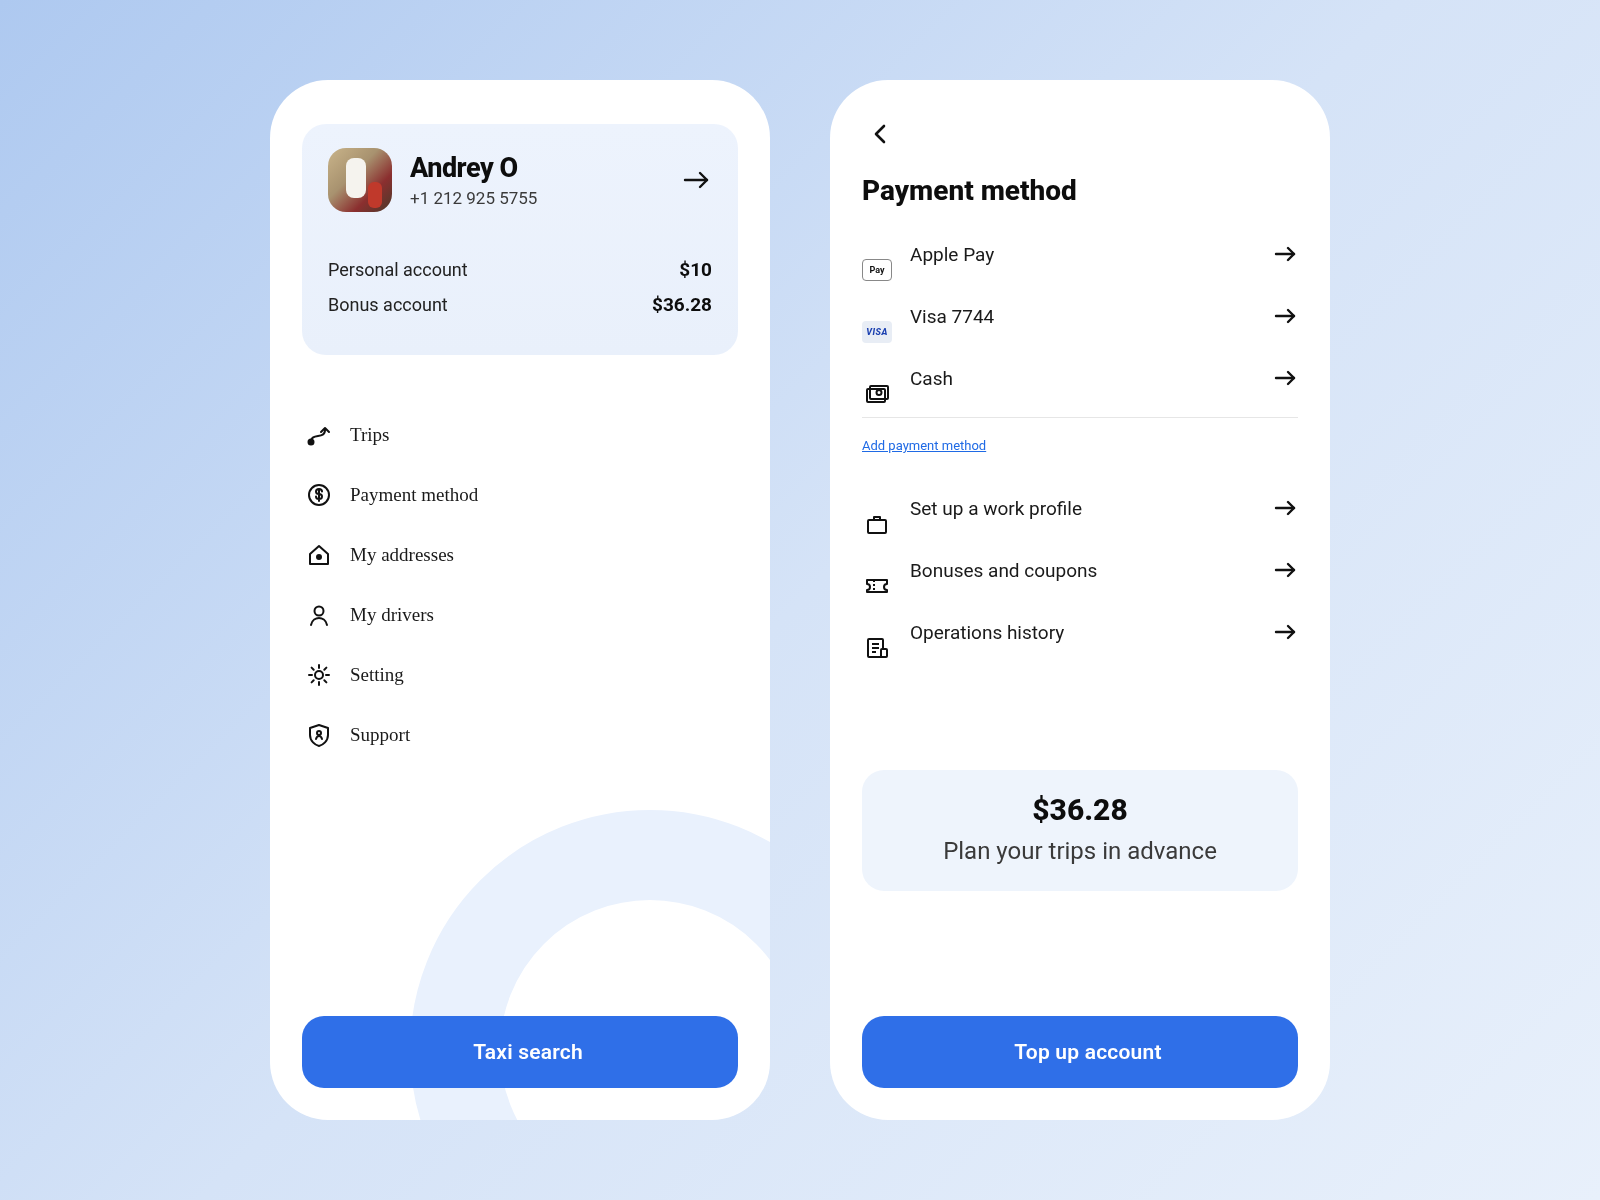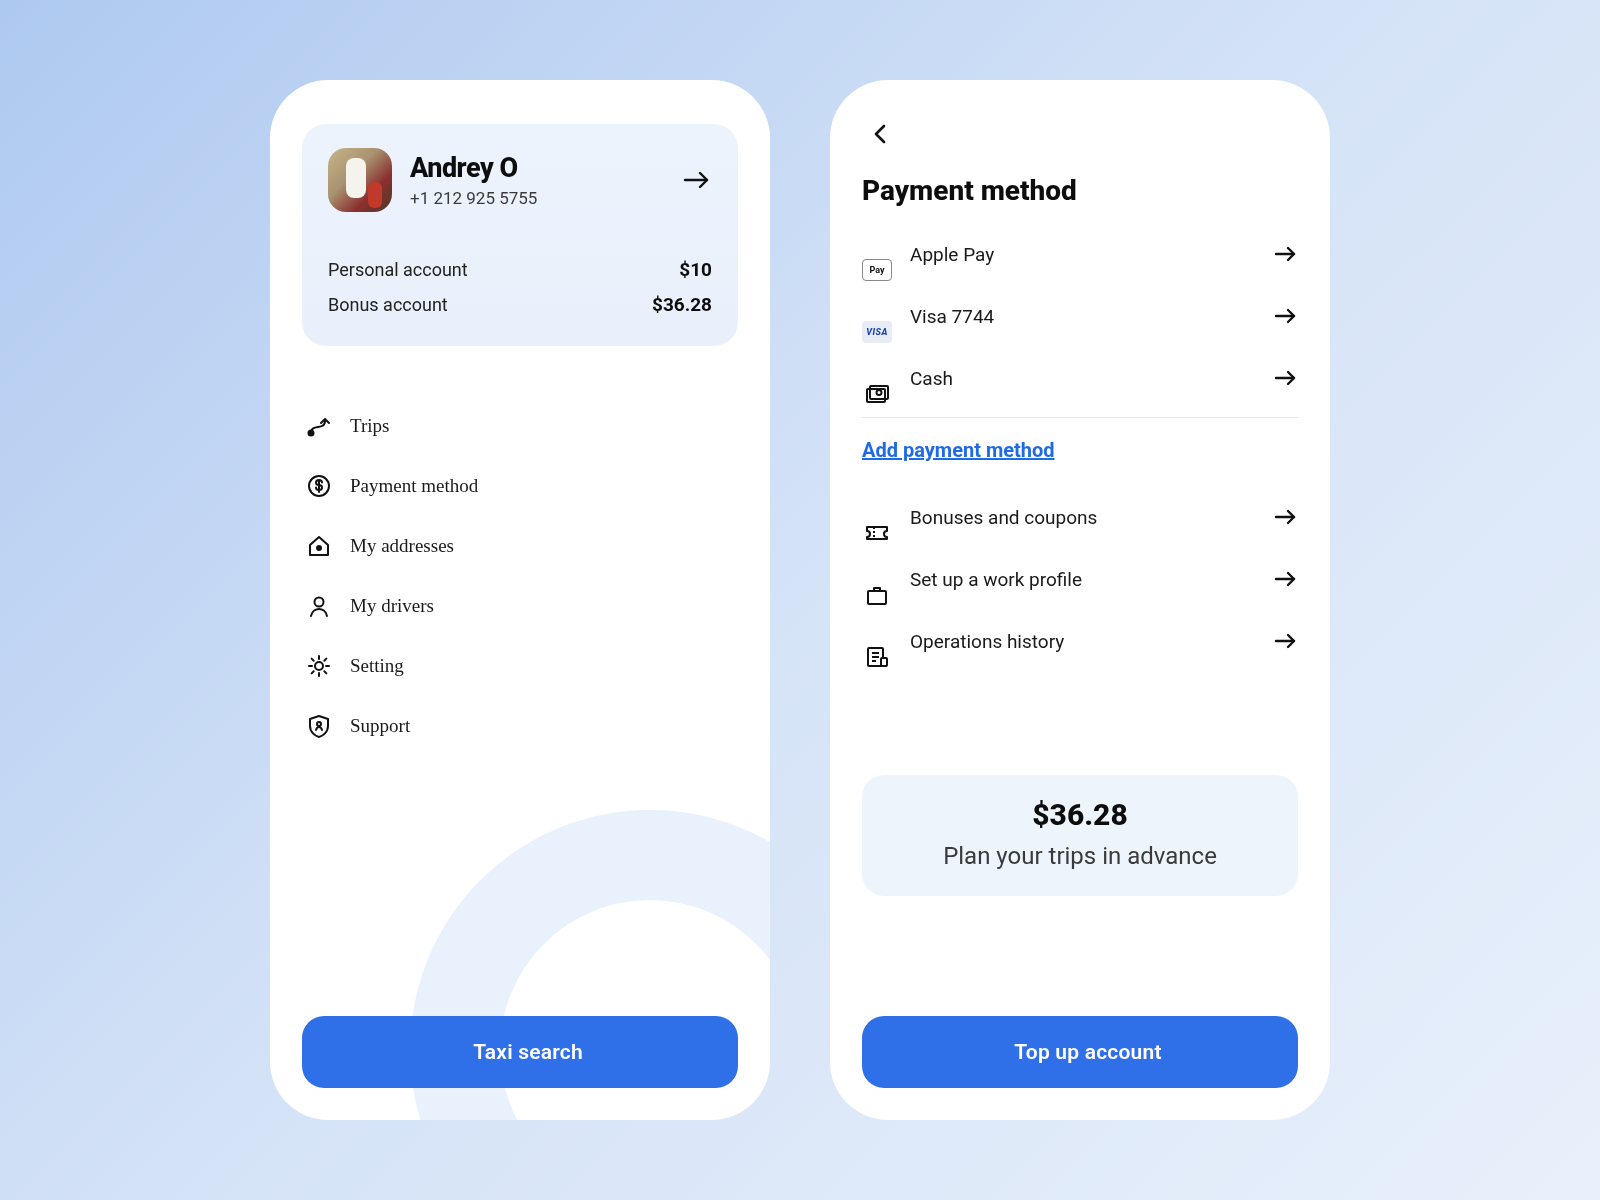--- a/index.html
+++ b/index.html
@@ -20,21 +20,21 @@
     position: relative;
     overflow: hidden;
     padding: 40px 32px 32px 32px;
     display: flex;
     flex-direction: column;
   }
   
   .profile-card {
     background: linear-gradient(180deg, #edf3fd 0%, #e9f0fb 100%);
     border-radius: 24px;
-    padding: 24px 26px 24px 26px;
+    padding: 24px 26px 33px 26px;
     margin-top: 4px;
   }
   .profile-head {
     display: flex;
     align-items: center;
     gap: 18px;
   }
   .avatar {
     width: 64px; height: 64px; border-radius: 18px;
     background: linear-gradient(135deg, #c9b48a 0%, #a8926f 40%, #8b2f2f 70%, #4a3a2a 100%);
@@ -79,21 +79,21 @@
   .pay-list{ display:flex; flex-direction:column; }
   .pay-item{
     display:flex; align-items:center; gap:18px; height:62px; cursor:pointer;
   }
   .pay-item .pay-ic{ width:30px; height:22px; display:flex; align-items:center; justify-content:center; flex-shrink:0;margin-top:32px;}
   .pay-item .pay-label{ font-size:19px; color:#1a1a1a;}
   .pay-item .chev{ margin-left:auto; }
   .apple-badge{ width:34px; height:22px; border-radius:4px; background:#fff; border:1px solid #888; display:flex; align-items:center; justify-content:center; font-size:9px; font-weight:700; color:#111; line-height:1;}
   .visa-badge{ width:34px; height:22px; border-radius:4px; background:#e8edf5; display:flex; align-items:center; justify-content:center; font-size:9px; font-weight:800; color:#1a3fb0; font-style:italic; letter-spacing:0.5px;}
   .divider{ height:1px; background:#e6e6e6; margin: 8px 0 16px 0;}
-  .add-link{ color:#1f6ae5; font-size:20px; text-decoration:underline; cursor:pointer; padding:4px 0 24px 0;font-weight:bold;}
+  .add-link{ color:#1f6ae5; font-size:13px; text-decoration:underline; cursor:pointer; padding:4px 0 24px 0;}
   .balance-card{
     background:#eef4fc; border-radius:22px; padding:22px 20px 26px 20px; text-align:center; margin-top:auto; margin-bottom: 18px;
   }
   .balance-card .amt{ font-size:30px; font-weight:800; color:#0d0d0d;}
   .balance-card .sub{ font-size:24px; color:#3a3a3a; margin-top:10px;}
   svg{ display:block; }
 </style>
 </head>
 <body>
 
@@ -242,41 +242,41 @@
     </div>
   </div>
 
   <div class="divider"></div>
 
   <div class="add-link">Add payment method</div>
 
   <div class="pay-list">
     <div class="pay-item">
       <span class="pay-ic">
+        <svg width="26" height="24" viewBox="0 0 26 24" fill="none" stroke="#111" stroke-width="2" stroke-linejoin="round">
+            <rect x="4" y="8" width="18" height="13" rx="1"></rect>
+            <path d="M10 8V5h6v3"></path>
+          </svg>
+      </span>
+      <span class="pay-label">Set up a work profile</span>
+      <span class="chev">
+        <svg width="24" height="18" viewBox="0 0 24 18" fill="none" stroke="#111" stroke-width="2.4" stroke-linecap="round" stroke-linejoin="round">
+            <line x1="2" y1="9" x2="20" y2="9"></line>
+            <polyline points="14,3 20,9 14,15"></polyline>
+          </svg>
+      </span>
+    </div>
+    <div class="pay-item">
+      <span class="pay-ic">
         <svg width="26" height="22" viewBox="0 0 26 22" fill="none" stroke="#111" stroke-width="2" stroke-linejoin="round">
             <path d="M3 5h20v4a3 3 0 000 6v2H3v-2a3 3 0 000-6V5z"></path>
             <line x1="10" y1="5" x2="10" y2="17" stroke-dasharray="2 2"></line>
           </svg>
       </span>
       <span class="pay-label">Bonuses and coupons</span>
-      <span class="chev">
-        <svg width="24" height="18" viewBox="0 0 24 18" fill="none" stroke="#111" stroke-width="2.4" stroke-linecap="round" stroke-linejoin="round">
-            <line x1="2" y1="9" x2="20" y2="9"></line>
-            <polyline points="14,3 20,9 14,15"></polyline>
-          </svg>
-      </span>
-    </div>
-    <div class="pay-item">
-      <span class="pay-ic">
-        <svg width="26" height="24" viewBox="0 0 26 24" fill="none" stroke="#111" stroke-width="2" stroke-linejoin="round">
-            <rect x="4" y="8" width="18" height="13" rx="1"></rect>
-            <path d="M10 8V5h6v3"></path>
-          </svg>
-      </span>
-      <span class="pay-label">Set up a work profile</span>
       <span class="chev">
         <svg width="24" height="18" viewBox="0 0 24 18" fill="none" stroke="#111" stroke-width="2.4" stroke-linecap="round" stroke-linejoin="round">
             <line x1="2" y1="9" x2="20" y2="9"></line>
             <polyline points="14,3 20,9 14,15"></polyline>
           </svg>
       </span>
     </div>
     <div class="pay-item">
       <span class="pay-ic">
         <svg width="26" height="24" viewBox="0 0 26 24" fill="none" stroke="#111" stroke-width="2" stroke-linejoin="round">

